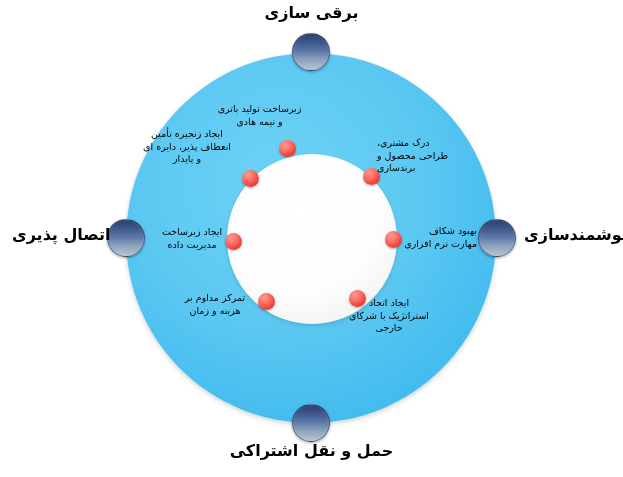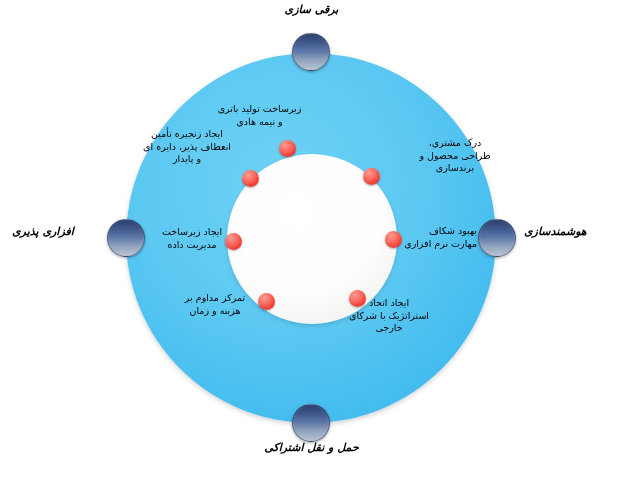--- a/index.html
+++ b/index.html
@@ -68,42 +68,41 @@
     border-radius: 50%;
     background: radial-gradient(circle at 35% 28%, #ff9a92 0%, #fb6d62 38%, #ef3b32 72%, #d42a21 100%);
     box-shadow: 0 1px 2px rgba(0,0,0,0.3);
   }
 
   
   .outer-label {
     position: absolute;
     color: #000000;
     font-weight: bold;
-    font-size: 11px;
+    font-size: 16px;
     white-space: nowrap;
     letter-spacing: 0px;
-    font-style: italic;
   }
   .outer-label.top    { left: 0; right: 0; top: 3px; text-align: center; }
   .outer-label.bottom { left: 0; right: 0; top: 441px; text-align: center; }
   .outer-label.right  { left: 524px; top: 225px; }
   .outer-label.left   { left: 12px; top: 225px; }
 
   
   .ring-label {
     position: absolute;
     color: #000000;
     font-weight: normal;
     font-size: 9.5px;
     line-height: 12.5px;
     width: 120px;
   }
 
   .lbl-battery   { left: 192px; top: 103px; width: 135px; text-align: center; }
-  .lbl-customer  { left: 401px; top: 137px; width: 108px; text-align: center; }
+  .lbl-customer  { left: 377px; top: 137px; width: 108px; text-align: left; }
   .lbl-software  { left: 385px; top: 225px; width: 92px;  text-align: right; }
   .lbl-alliance  { left: 333px; top: 297px; width: 112px; text-align: center; }
   .lbl-cost      { left: 163px; top: 292px; width: 104px; text-align: center; }
   .lbl-data      { left: 140px; top: 226px; width: 104px; text-align: center; }
   .lbl-supply    { left: 128px; top: 128px; width: 118px; text-align: center; }
 </style>
 </head>
 <body>
 
 <div id="canvas">
@@ -121,21 +120,21 @@
   <div class="dot" style="left:363px; top:168px;"></div>
   <div class="dot" style="left:385px; top:231px;"></div>
   <div class="dot" style="left:349px; top:290px;"></div>
   <div class="dot" style="left:258px; top:293px;"></div>
   <div class="dot" style="left:225px; top:233px;"></div>
   <div class="dot" style="left:242px; top:170px;"></div>
 
   <div class="outer-label top">برقی سازی</div>
   <div class="outer-label right">هوشمندسازی</div>
   <div class="outer-label bottom">حمل و نقل اشتراکی</div>
-  <div class="outer-label left">افزاری پذیری</div>
+  <div class="outer-label left">اتصال پذیری</div>
 
   <div class="ring-label lbl-battery">زیرساخت تولید باتری<br>و نیمه هادی</div>
   <div class="ring-label lbl-customer">درک مشتری،<br>طراحی محصول و<br>برندسازی</div>
   <div class="ring-label lbl-software">بهبود شکاف<br>مهارت نرم افزاری</div>
   <div class="ring-label lbl-alliance">ایجاد اتحاد<br>استراتژیک با شرکای<br>خارجی</div>
   <div class="ring-label lbl-cost">تمرکز مداوم بر<br>هزینه و زمان</div>
   <div class="ring-label lbl-data">ایجاد زیرساخت<br>مدیریت داده</div>
   <div class="ring-label lbl-supply">ایجاد زنجیره تأمین<br>انعطاف پذیر، دایره ای<br>و پایدار</div>
 
 </div>

